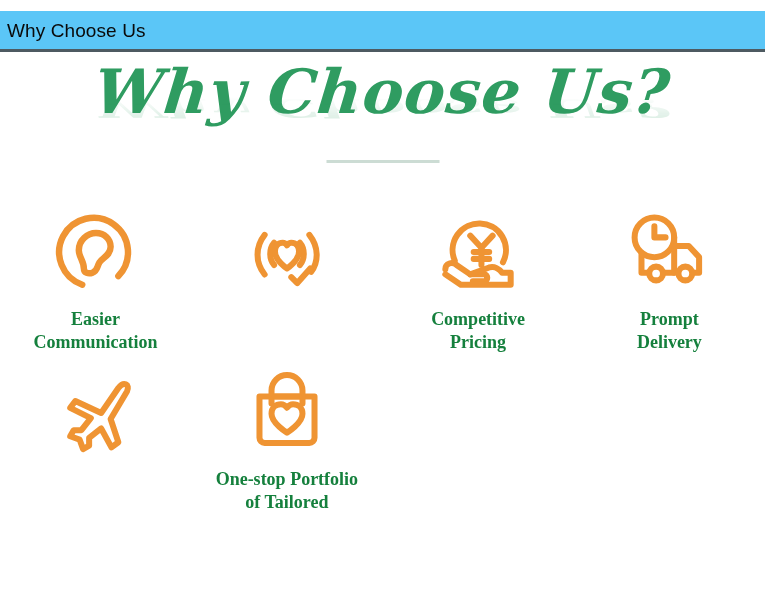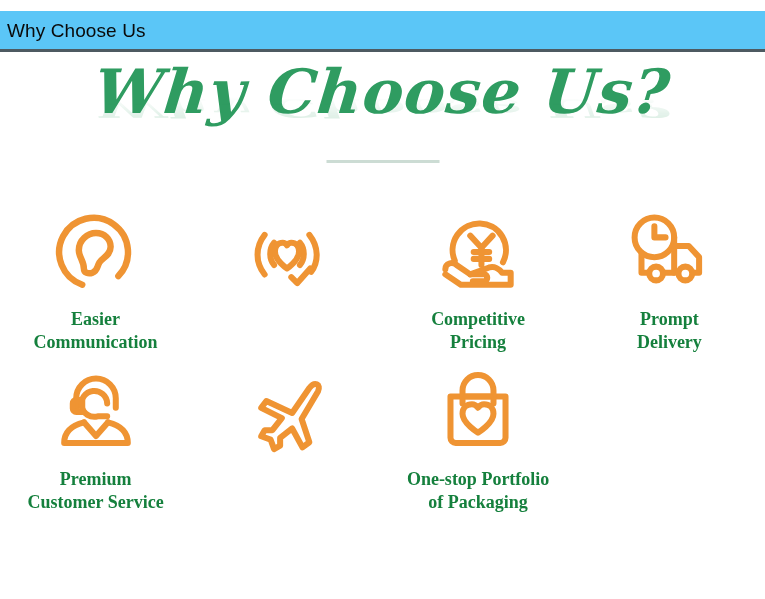--- a/index.html
+++ b/index.html
@@ -207,49 +207,36 @@
           <path d="M56 33 V74"></path>
           <path d="M56 43 H73 L85 56 V74 H78"></path>
           <circle cx="35" cy="75" r="8"></circle>
           <circle cx="69" cy="75" r="8"></circle>
         </svg>
       </div>
       <div class="cell-label">Prompt
 Delivery</div>
     </div>
 
-    <div class="cell">
-      <div class="icon-box">
-        <svg width="86" height="86" viewBox="0 0 100 100" fill="none" stroke="#ef9433" stroke-width="7" stroke-linecap="round" stroke-linejoin="round">
-          <path d="M27 45 V34 A23 23 0 0 1 73 34 V45"></path>
-          <path d="M63 40 A15 15 0 1 0 52 55 H63"></path>
-          <path d="M27 36 H34 V50 H27 A4 4 0 0 1 23 46 V40 A4 4 0 0 1 27 36 Z"></path>
-          <path d="M36 62 L50 78 L64 62"></path>
-          <path d="M36 62 C20 66 13 75 13 86 H87 C87 75 80 66 64 62"></path>
-        </svg>
-      </div>
-      <div class="cell-label">Premium
-Customer Service</div>
-    </div>
 
     <div class="cell">
       <div class="icon-box">
         <svg width="86" height="86" viewBox="0 0 100 100" fill="none" stroke="#ef9433" stroke-width="7" stroke-linecap="round" stroke-linejoin="round">
           <path d="M56 50 L76 21 C82 13 90 16 86 25 L67 57 L76 84 L68 90 L56 68 L42 79 L42 88 L35 92 L31 81 L20 77 L24 70 H33 L44 56 L20 44 L26 36 Z"></path>
         </svg>
       </div>
     </div>
 
     <div class="cell">
       <div class="icon-box">
         <svg width="86" height="86" viewBox="0 0 100 100" fill="none" stroke="#ef9433" stroke-width="7" stroke-linecap="round" stroke-linejoin="round">
           <path d="M18 32 H82 V80 A6 6 0 0 1 76 86 H24 A6 6 0 0 1 18 80 Z"></path>
           <path d="M32 40 V25 A18 18 0 0 1 68 25 V40"></path>
           <path d="M36 32 H64"></path>
           <path d="M50 74 C50 74 32 63 32 52 C32 45 37 41 43 41 C47 41 50 45 50 45 C50 45 53 41 57 41 C63 41 68 45 68 52 C68 63 50 74 50 74 Z"></path>
         </svg>
       </div>
       <div class="cell-label">One-stop Portfolio
-of Packaging</div>
+of Tailored</div>
     </div>
 
   </div>
 </div>
 
 </body></html>

